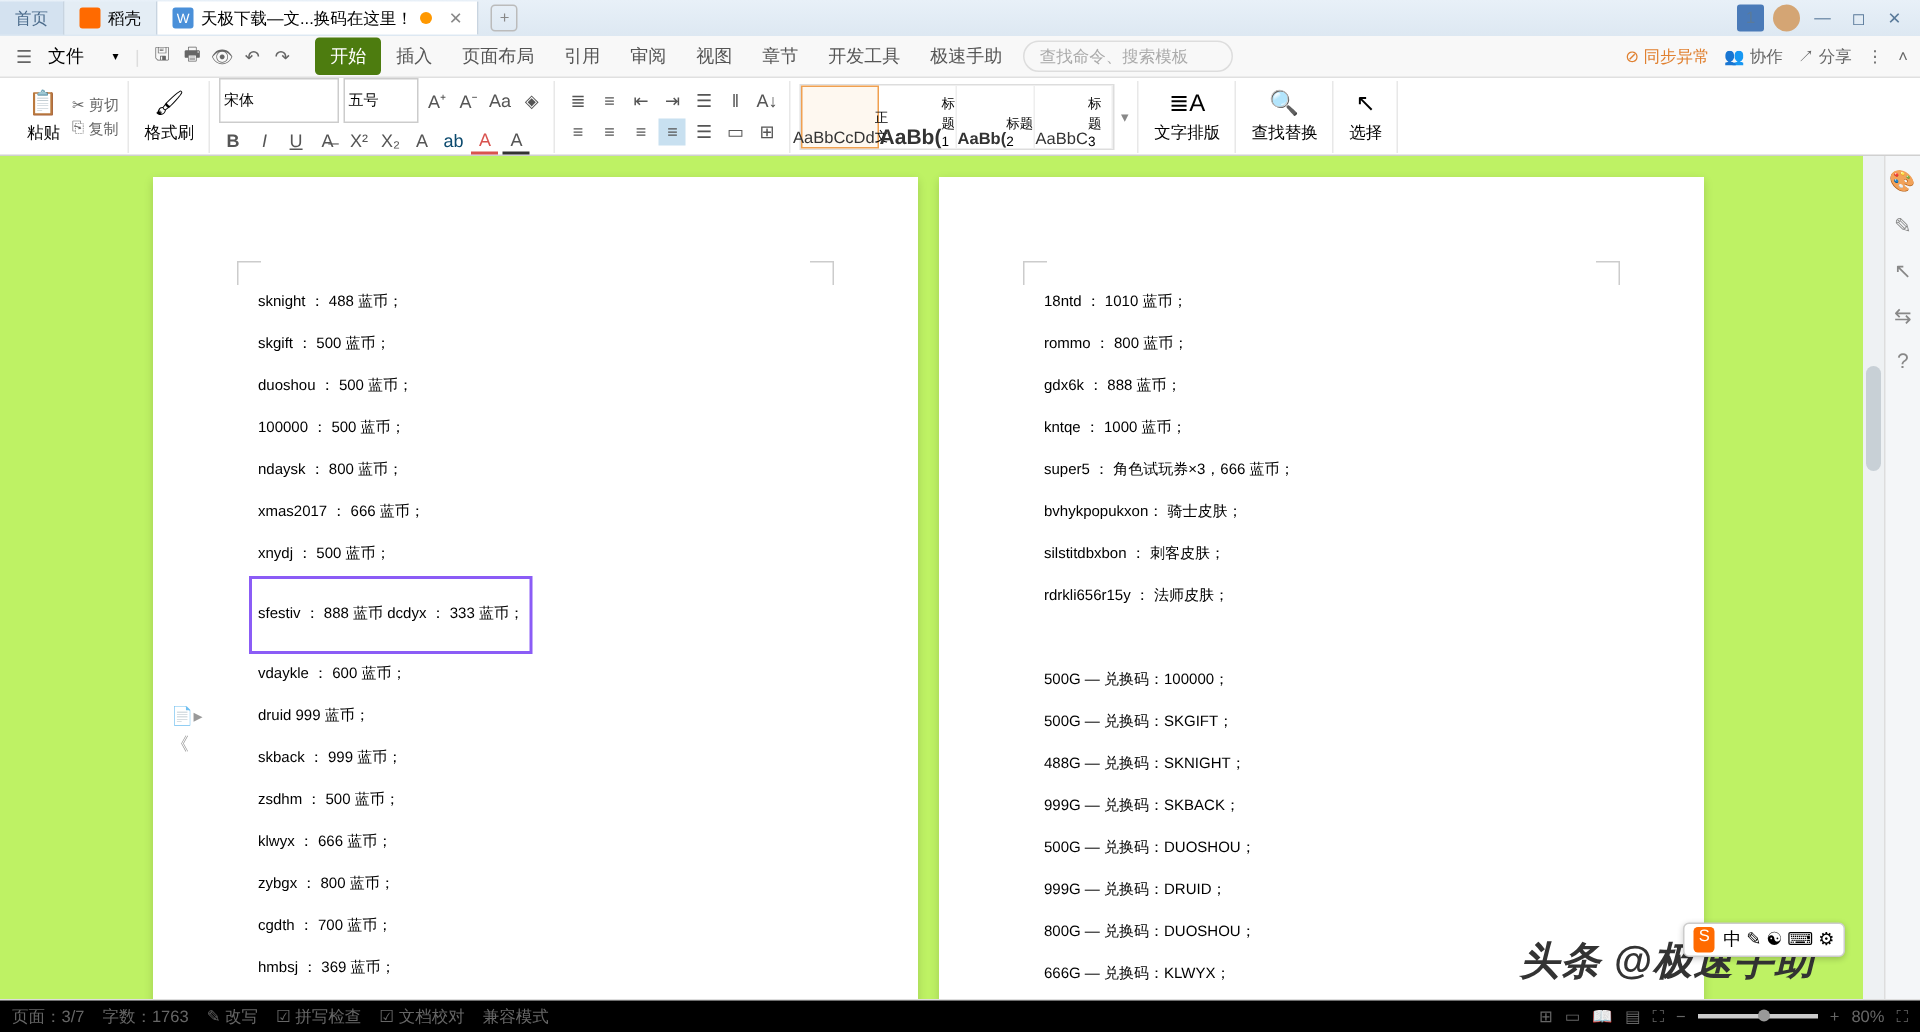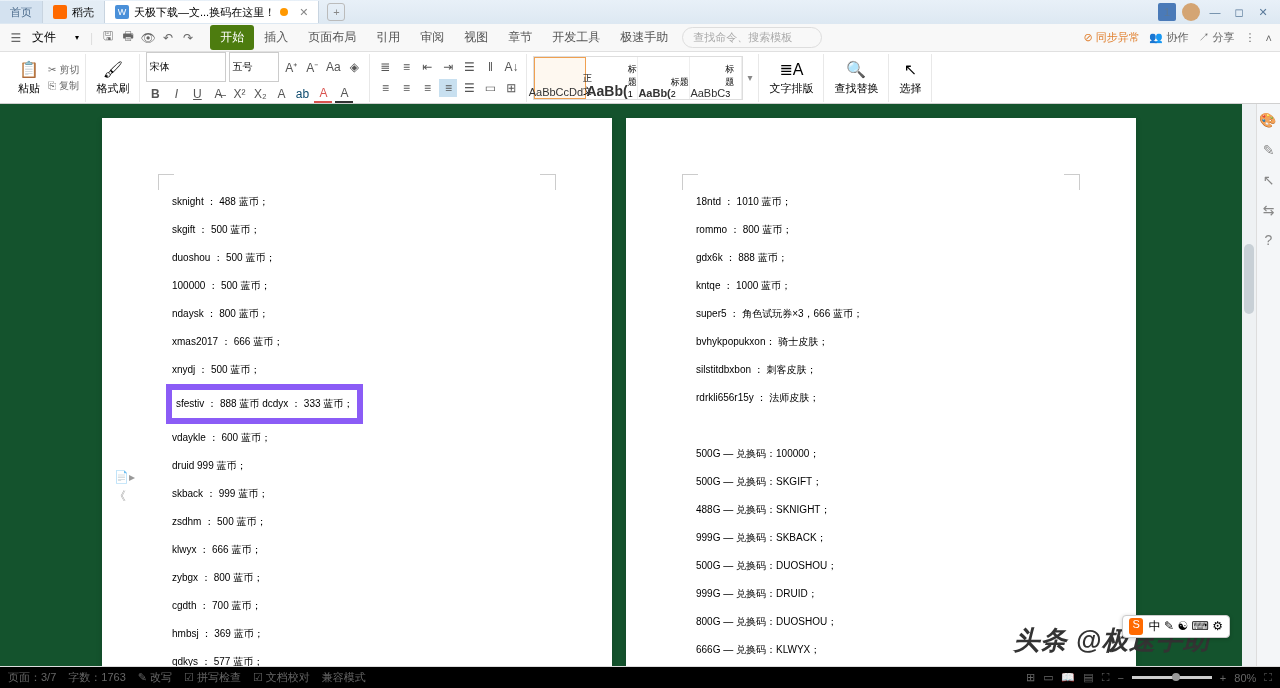--- a/index.html
+++ b/index.html
@@ -35,26 +35,26 @@
 .small-btn{display:flex;align-items:center;gap:3px;cursor:pointer}
 .font-select{border:1px solid #ccc;height:20px;font-size:10px;padding:14px 2px}
 .font-name{width:80px}
 .font-size{width:50px}
 .fmt-row{display:flex;gap:3px;align-items:center}
 .fmt-btn{width:18px;height:18px;display:flex;align-items:center;justify-content:center;cursor:pointer;color:#555;font-size:12px}
 .style-gallery{display:flex;border:1px solid #ddd;height:44px}
 .style-item{width:52px;border-right:1px solid #eee;display:flex;flex-direction:row;align-items:flex-end;justify-content:center;font-size:9px;cursor:pointer}
 .style-preview{font-size:11px;color:#333}
 .style-item.active{border:1px solid #f0a050;background:#fef8f0}
-.doc-area{position:absolute;top:104px;left:0;right:24px;bottom:22px;background:#14532d;overflow:hidden;display:flex;gap:14px;padding:14px 0 0 102px}
+.doc-area{position:absolute;top:104px;left:0;right:24px;bottom:22px;background:#bef264;overflow:hidden;display:flex;gap:14px;padding:14px 0 0 102px}
 .page{width:510px;height:700px;background:#fff;box-shadow:0 2px 6px rgba(0,0,0,.15);padding:70px 60px 30px 70px;font-size:10px;line-height:2.8;font-family:SimSun,serif;position:relative}
 .page-corner{position:absolute;width:16px;height:16px;border:1px solid #ccc}
 .corner-tl{top:56px;left:56px;border-right:none;border-bottom:none}
 .corner-tr{top:56px;right:56px;border-left:none;border-bottom:none}
-.highlight-box{border:6px solid #8b5cf6;display:inline-block;padding:0 4px;margin-left:-6px}
+.highlight-box{border:2px solid #8b5cf6;display:inline-block;padding:10px 4px;margin-left:-6px}
 .page-line{white-space:nowrap}
 .right-panel{position:absolute;right:0;top:104px;bottom:22px;width:24px;background:#f4f6f8;border-left:1px solid #ddd;display:flex;flex-direction:column;align-items:center;padding-top:8px;gap:14px}
 .right-panel span{font-size:14px;color:#888;cursor:pointer}
 .scrollbar{position:absolute;right:24px;top:104px;bottom:22px;width:14px;background:#eef1f3}
 .scroll-thumb{position:absolute;top:140px;width:10px;left:2px;height:70px;background:#c8d0d6;border-radius:5px}
 .statusbar{position:absolute;bottom:0;left:0;right:0;height:22px;background:#000000;border-top:1px solid #ddd;display:flex;align-items:center;font-size:11px;color:#666;padding:0 8px;gap:12px}
 .status-item{display:flex;align-items:center;gap:3px;cursor:pointer}
 .statusbar-right{margin-left:auto;display:flex;align-items:center;gap:8px}
 .zoom-slider{width:80px;height:3px;background:#ccc;position:relative}
 .zoom-thumb{position:absolute;width:8px;height:8px;background:#999;border-radius:50%;top:-3px;left:50%}

